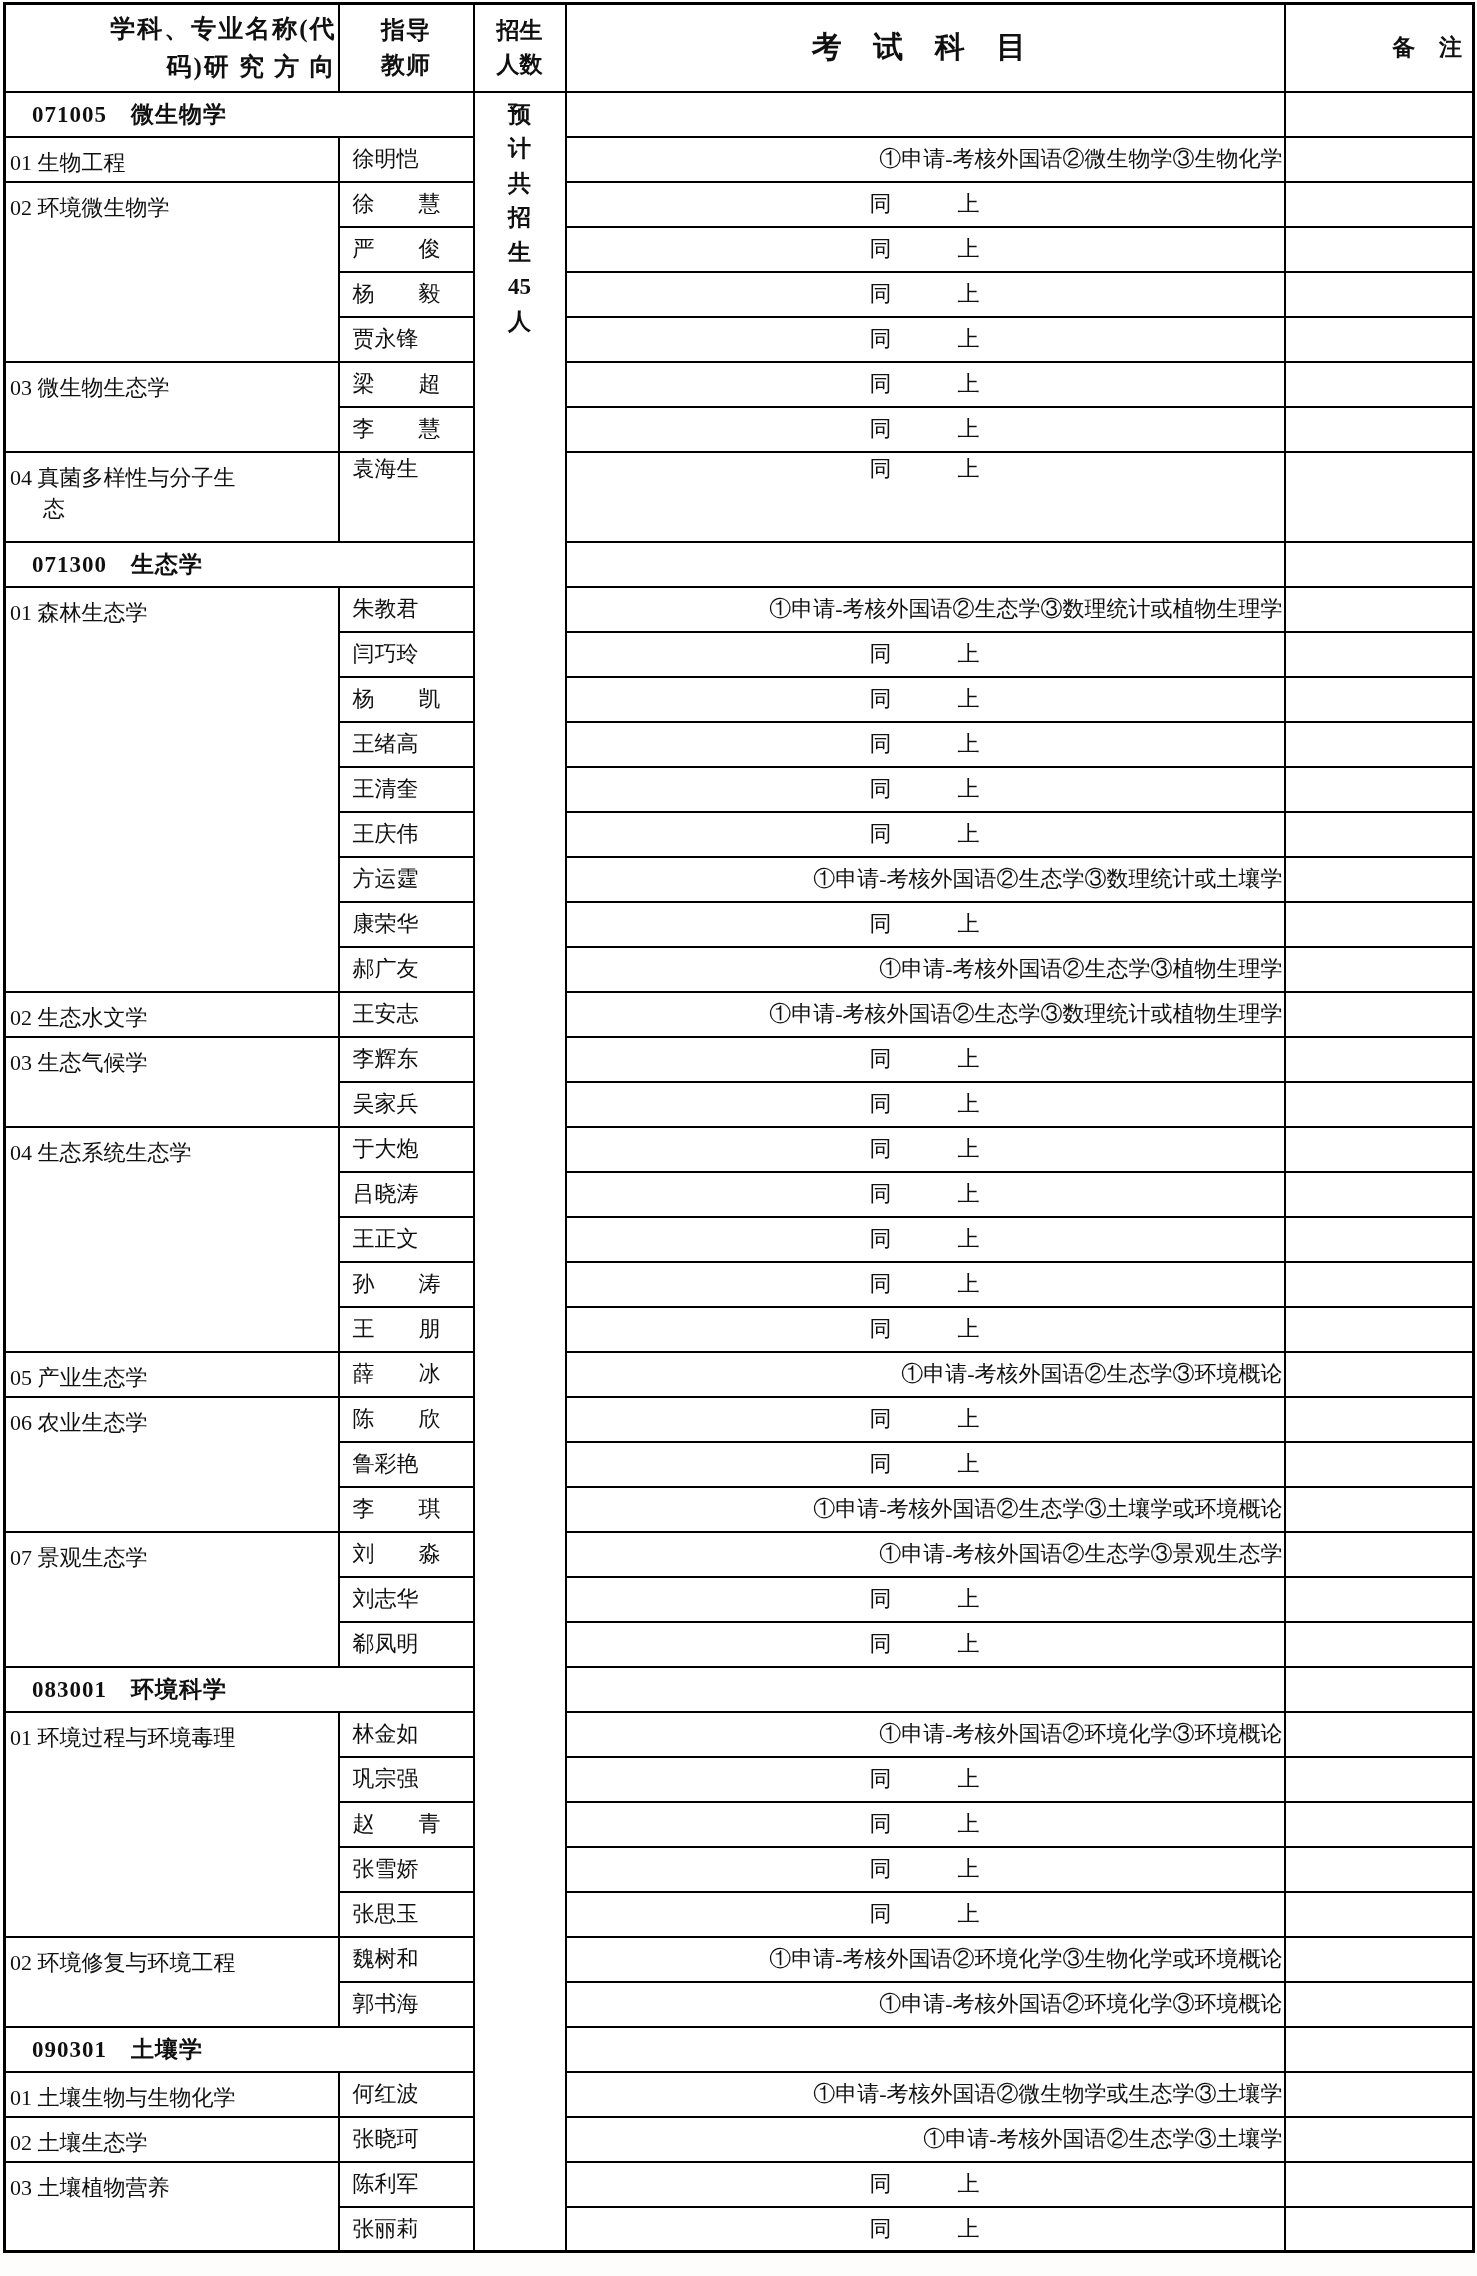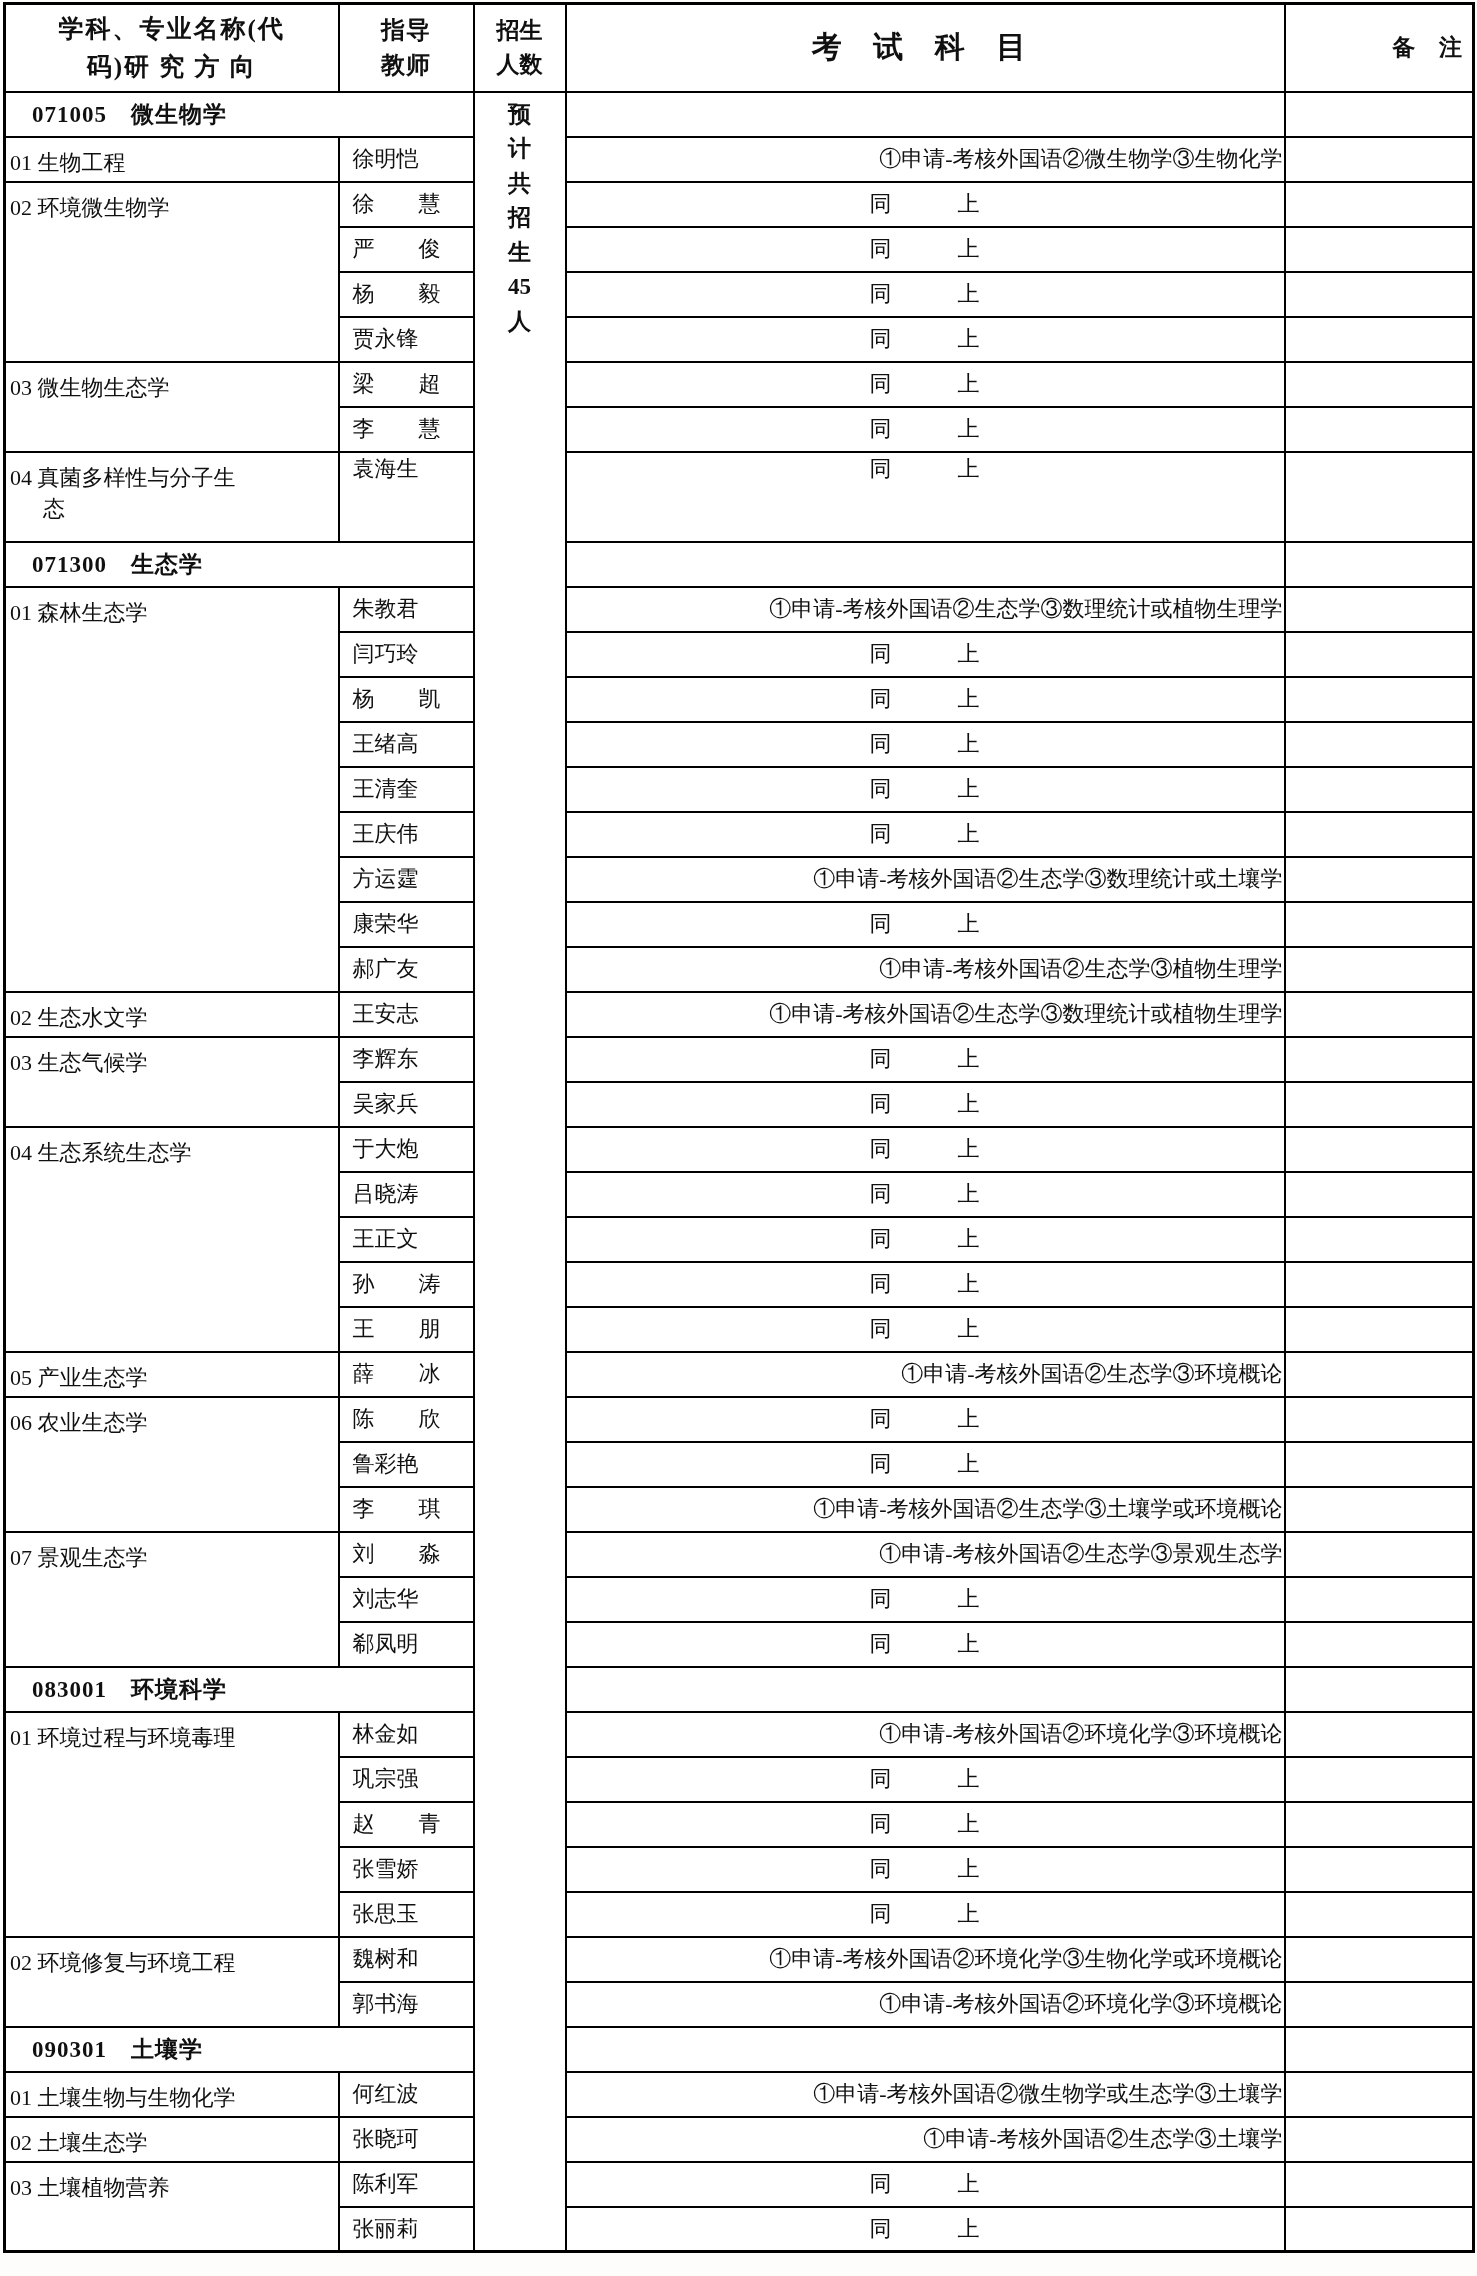--- a/index.html
+++ b/index.html
@@ -2,21 +2,21 @@
 <html><head>
 <meta charset="utf-8">
 <style>
   html,body{margin:0;padding:0;background:#e8e8e6;}
   .doc{width:1477px;height:2276px;background:#fdfdfc;position:relative;
        font-family:"Liberation Serif","DejaVu Serif",serif;color:#101010;overflow:hidden;}
   table.adm{border-collapse:collapse;table-layout:fixed;width:1469px;margin:2px 0 0 3px;
             border:3px solid #000;}
   td,th{border:2px solid #000;box-sizing:border-box;overflow:hidden;}
   thead th{height:88px;background:#fff;font-weight:bold;vertical-align:middle;}
-  .h-subject{font-size:25px;white-space:pre-line;line-height:1.5;text-align:center;letter-spacing:2px;}
+  .h-subject{font-size:25px;white-space:pre-line;line-height:1.5;text-align:right;letter-spacing:2px;}
   .h-teacher{font-size:24px;white-space:pre-line;line-height:1.45;text-align:center;letter-spacing:1px;margin-left:47px;}
   .h-quota{font-size:23px;white-space:pre-line;line-height:1.45;text-align:center;}
   .h-exam{font-size:30px;text-align:center;letter-spacing:12px;margin-left:47px;}
   .h-note{font-size:23px;text-align:right;letter-spacing:9px;}
   tbody td{height:45px;background:#fff;font-size:22px;vertical-align:middle;}
   .section-cell{font-weight:bold;text-align:left;padding-left:26px;font-size:23px;letter-spacing:1px;}
   .direction-cell{vertical-align:top;padding:9px 4px 0 4px;margin-left:28px;}
   .dir-text{padding-left:1.5em;text-indent:-1.5em;white-space:pre-line;line-height:1.45;}
   .dir-text.bold{font-weight:normal;}
   .teacher-cell{text-align:left;padding-left:13px;}

